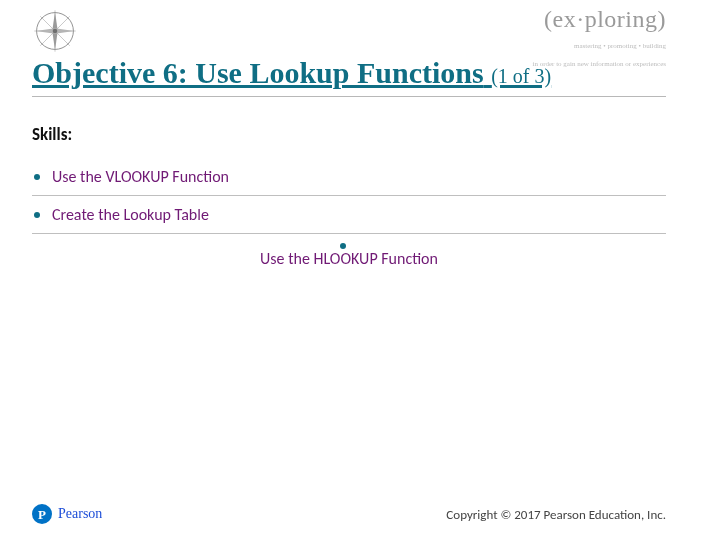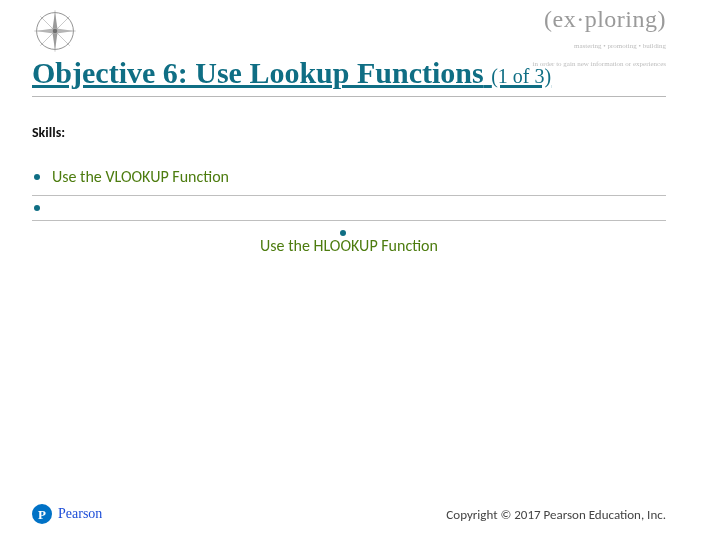--- a/index.html
+++ b/index.html
@@ -59,37 +59,37 @@
   }
   .title .counter {
     font-size: 20px;
     font-weight: normal;
     color: #0f6e84;
   }
   .skills-label {
     position: absolute;
     top: 124px;
     left: 32px;
-    font-size: 14px;
+    font-size: 17px;
     font-weight: bold;
     color: #111;
   }
   .bullets {
     position: absolute;
     top: 158px;
     left: 32px;
     right: 24px;
   }
   .bullet-row {
     display: flex;
     align-items: center;
     border-bottom: 1px solid #bfbfbf;
     padding: 9px 2px 9px 2px;
     font-size: 16px;
-    color: #4d7c0f;
+    color: #701a75;
   }
   .bullet-row:last-child {
     border-bottom: none;
     flex-direction: column;
   }
   .dot {
     width: 6px;
     height: 6px;
     border-radius: 50%;
     background: #0f6e84;
@@ -165,20 +165,21 @@
 
   <div class="skills-label">Skills:</div>
 
   <div class="bullets">
     <div class="bullet-row">
       <span class="dot"></span>
       <span>Use the VLOOKUP Function</span>
     </div>
     <div class="bullet-row">
       <span class="dot"></span>
+      <span>Create the Lookup Table</span>
     </div>
     <div class="bullet-row">
       <span class="dot"></span>
       <span>Use the HLOOKUP Function</span>
     </div>
   </div>
 
   <div class="footer">
     <div class="pearson">
       <div class="p-badge">P</div>

